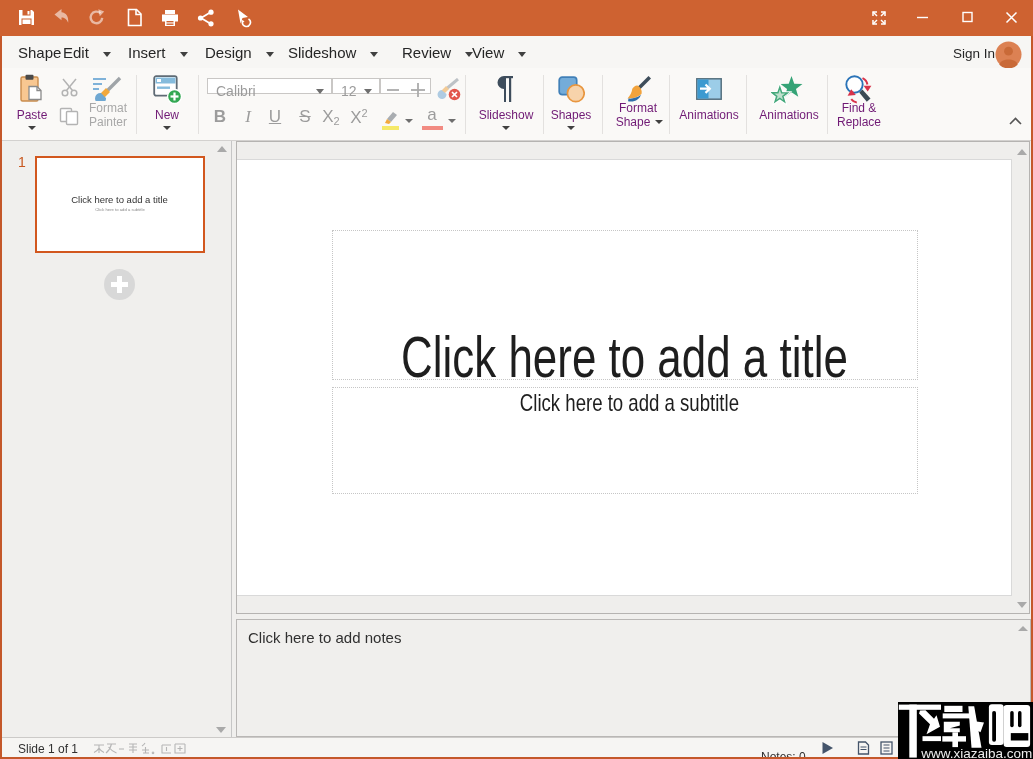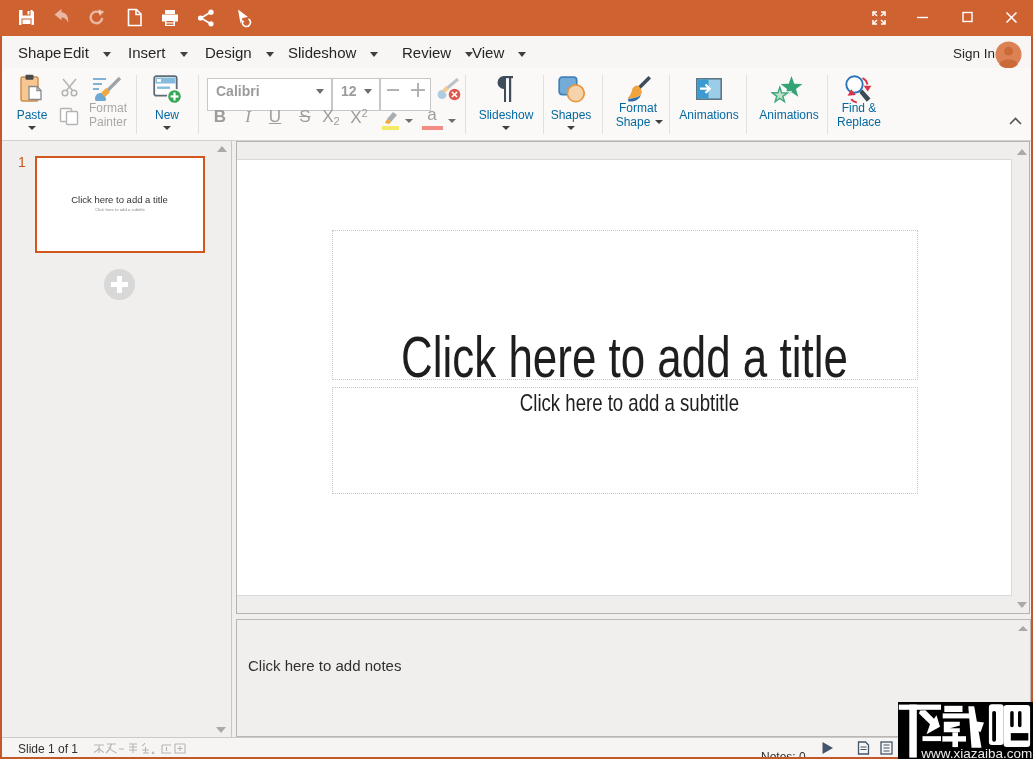--- a/index.html
+++ b/index.html
@@ -11,24 +11,24 @@
 #titlebar svg { position:absolute; top:8px; }
 #title-text { width:100%; text-align:center; top:10px; color:#FFF; font-size:14px; }
 
 #menubar { left:2px; top:36px; width:1029px; height:32px; background:#F7F6F4; }
 .menu-item { position:absolute; top:8px; font-size:15px; color:#262626; display:flex; align-items:center; }
 .mcaret { width:0; height:0; border-left:4.5px solid transparent; border-right:4.5px solid transparent; border-top:5px solid #404040; display:inline-block; margin-left:14px; margin-top:3px; }
 #signin { left:951px; top:9.5px; font-size:13.5px; color:#262626; }
 
 #toolbar { left:2px; top:68px; width:1029px; height:73px; background:#FAF9F7; border-bottom:1px solid #D3D1CF; }
 .tsep { position:absolute; top:7px; width:1px; height:59px; background:#E3E1DF; }
-.tlabel { position:absolute; font-size:12px; color:#0369a1; text-align:center; white-space:nowrap; transform:translateX(-50%); }
+.tlabel { position:absolute; font-size:12px; color:#701a75; text-align:center; white-space:nowrap; transform:translateX(-50%); }
 .tlabel.dis { color:#A8A8A8; }
 .tcaret { position:absolute; width:0; height:0; border-left:4px solid transparent; border-right:4px solid transparent; border-top:4.5px solid #404040; transform:translateX(-50%); }
-.fbox { position:absolute; top:10px; height:33px; background:#FFF; border:1px solid #C9C7C5;font-weight:bold; }
+.fbox { position:absolute; top:10px; height:16px; background:#FFF; border:1px solid #C9C7C5; }
 .fbox .ph { position:absolute; left:8px; top:4px; font-size:14px; color:#9B9B9B; }
 .fbox .bcaret { position:absolute; right:7px; top:10px; width:0; height:0; border-left:4.5px solid transparent; border-right:4.5px solid transparent; border-top:5px solid #6E6E6E; }
 .fmt { position:absolute; top:39px; font-size:17px; color:#9C9C9C; transform:translateX(-50%); }
 
 #leftpanel { left:2px; top:141px; width:230px; height:596px; background:#F0EFED; border-right:1px solid #C6C6C6; }
 #thumb { left:32.5px; top:15px; width:170px; height:96.5px; background:#FFF; border:2px solid #D2571E; }
 #thumb-num { left:16px; top:13px; color:#C8571E; font-size:14px; }
 #plusbtn { left:102px; top:128px; width:31px; height:31px; border-radius:50%; background:#D8D8D8; }
 #plusbtn:before { content:""; position:absolute; left:7px; top:13px; width:17px; height:5px; background:#FFF; }
 #plusbtn:after { content:""; position:absolute; left:13px; top:7px; width:5px; height:17px; background:#FFF; }
@@ -40,21 +40,21 @@
 #slide { left:0px; top:16.5px; width:775px; height:437px; background:#FFF; border:1px solid #D9D9D9; border-left:none; }
 .phbox { position:absolute; border:1px dotted #C6C6C6; }
 #title-ph { left:94.5px; top:70.5px; width:586px; height:150px; }
 #subtitle-ph { left:94.5px; top:227px; width:586px; height:107px; }
 #title-text-big { position:absolute; left:0; top:169px; width:100%; text-align:center; font-size:57.5px; color:#1E1E1E; white-space:nowrap; line-height:1; }
 #tspan { display:inline-block; transform:scaleX(0.764); transform-origin:center; }
 #subtitle-text { position:absolute; left:0; top:3px; width:100%; text-align:center; font-size:24px; color:#1E1E1E; white-space:nowrap; line-height:1.1; }
 #sspan { display:inline-block; transform:translateX(5px) scaleX(0.775); transform-origin:center; }
 
 #notes { left:236px; top:619px; width:794.5px; height:117.5px; background:#F0EFED; border:1px solid #B9B7B5; }
-#notes-text { left:11px; top:9px; font-size:15px; color:#303030;margin-top:28px; }
+#notes-text { left:11px; top:9px; font-size:15px; color:#303030; }
 
 #statusbar { left:2px; top:737px; width:1029px; height:20.5px; background:#F6F5F3; border-top:1px solid #CCCAC8; }
 #statusbar .txt { position:absolute; font-size:12px; color:#303030; }
 
 #frame-l { left:0; top:36px; width:2px; height:723px; background:#C4582A; }
 #frame-r { right:0; top:36px; width:2px; height:723px; background:#C4582A; }
 #frame-b { left:0; top:757px; width:1033px; height:2px; background:#C4582A; }
 
 #watermark { left:898px; top:702px; width:135px; height:57px; background:#000; }
 </style>

